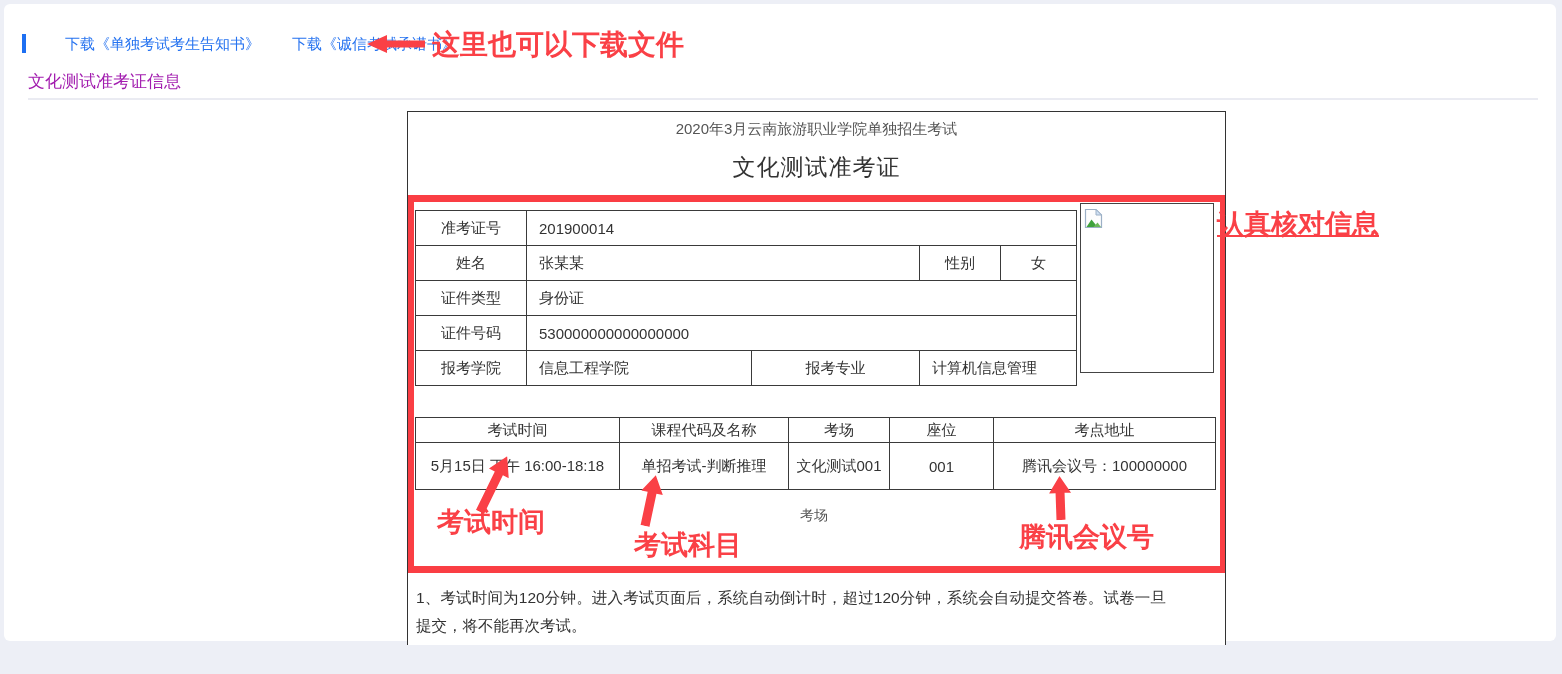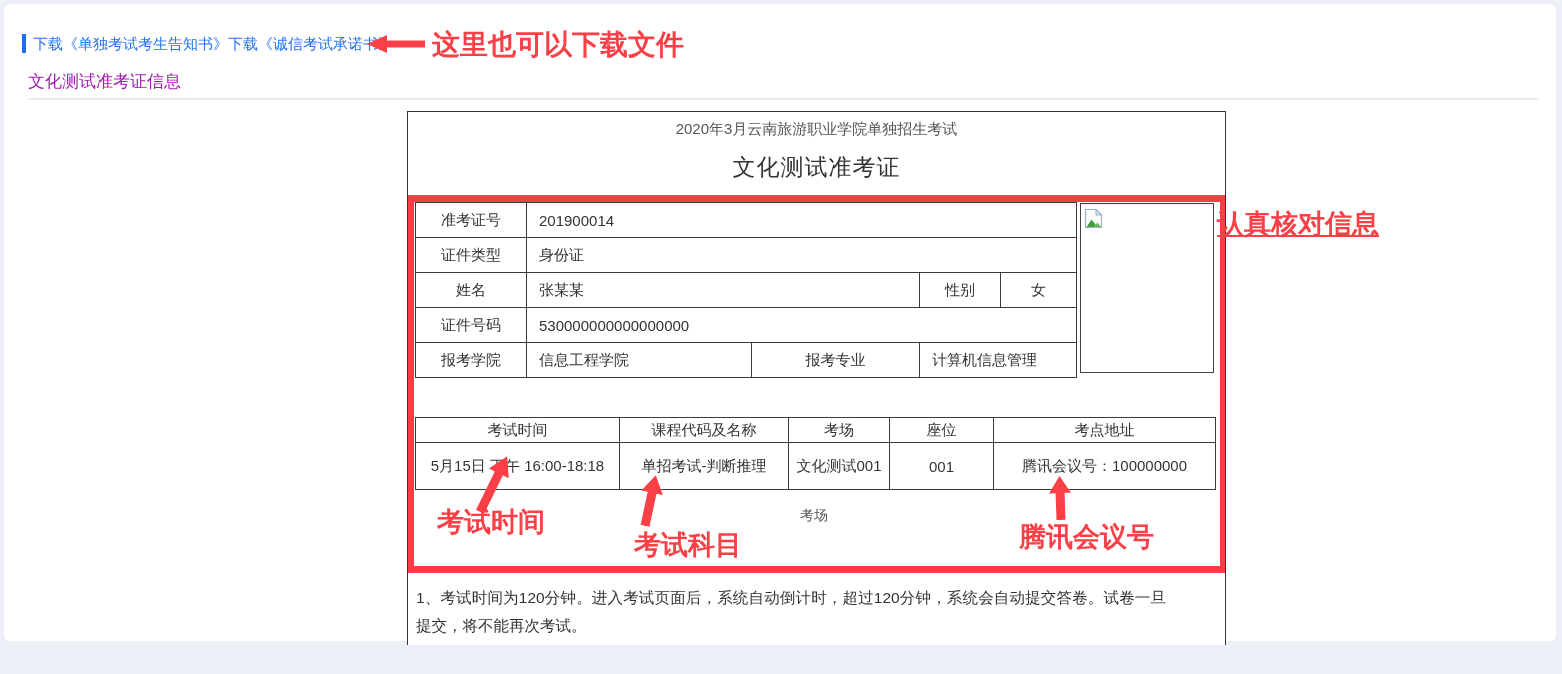--- a/index.html
+++ b/index.html
@@ -10,21 +10,21 @@
     font-family:"Liberation Sans","DejaVu Sans",sans-serif;
     overflow:hidden;
     color:#333;
   }
   .card {
     position:absolute; left:4px; top:4px; width:1552px; height:637px;
     background:#ffffff; border-radius:6px;
   }
   .accent-bar { position:absolute; left:18px; top:30px; width:4px; height:19px; background:#1d6ff2; }
   .links { position:absolute; left:29px; top:30px; font-size:15px; line-height:19px; white-space:nowrap; }
-  .links a { color:#2673f0; text-decoration:none; cursor:pointer; }
+  .links a { color:#2673f0; text-decoration:none; cursor:pointer;margin-left:32px; }
   .arrow-left-svg { position:absolute; left:363px; top:31px; }
   .hint-red {
     position:absolute; left:428px; top:22px;
     font-size:28px; font-weight:700; color:#fa4046; white-space:nowrap;
   }
   .section-title { position:absolute; left:24px; top:66px; font-size:17px; color:#a21caf; white-space:nowrap; }
   .divider { position:absolute; left:24px; top:94px; width:1510px; height:2px; background:#eaebf2; }
 
   .ticket {
     position:absolute; left:373px; top:107px; width:819px; height:534px;
@@ -32,21 +32,21 @@
   }
   .t1 { position:absolute; top:8px; left:0; width:100%; text-align:center; font-size:15px; color:#555; }
   .t2 { position:absolute; top:40px; left:0; width:100%; text-align:center; font-size:23px; color:#333; letter-spacing:1px; }
 
   .redbox {
     position:absolute; left:-1px; top:83px; width:820px; height:378px;
     border:7px solid #fa3e44;
   }
   table { border-collapse:collapse; position:absolute; table-layout:fixed; font-size:15px; color:#333; background:#fff; }
   td { border:1px solid #3a3a3a; font-weight:400; overflow:hidden; white-space:nowrap; }
-  .info-table { left:1px; top:0;padding-left:9px; }
+  .info-table { left:1px; top:8px;padding-left:9px; }
   .info-table td { height:35px; }
   .cell-label { text-align:center; }
   .cell-value { padding-left:12px; text-align:left; }
   .photo-box {
     position:absolute; left:666px; top:1px; width:134px; height:170px;
     border:1px solid #444; background:#fff;
   }
   .photo-box svg { position:absolute; left:3px; top:3px; }
   .sched-table { left:1px; top:215px; }
   .sched-table td { text-align:center; }
@@ -107,28 +107,28 @@
           <col style="width:57px">
             <col style="width:81px">
             <col style="width:76px">
         </colgroup>
         <tbody>
             <tr>
           <td class="cell-label">准考证号</td>
           <td class="cell-value" colspan="5">201900014</td>
         </tr>
         <tr>
-          <td class="cell-label">证件类型</td>
-          <td class="cell-value" colspan="5">身份证</td>
-        </tr>
-        <tr>
           <td class="cell-label">姓名</td>
           <td class="cell-value" colspan="3">张某某</td>
           <td class="cell-label">性别</td>
           <td class="cell-label">女</td>
+        </tr>
+        <tr>
+          <td class="cell-label">证件类型</td>
+          <td class="cell-value" colspan="5">身份证</td>
         </tr>
         <tr>
           <td class="cell-label">证件号码</td>
           <td class="cell-value" colspan="5">530000000000000000</td>
         </tr>
         <tr>
           <td class="cell-label">报考学院</td>
           <td class="cell-value">信息工程学院</td>
           <td class="cell-label" colspan="2">报考专业</td>
           <td class="cell-value" colspan="2">计算机信息管理</td>

